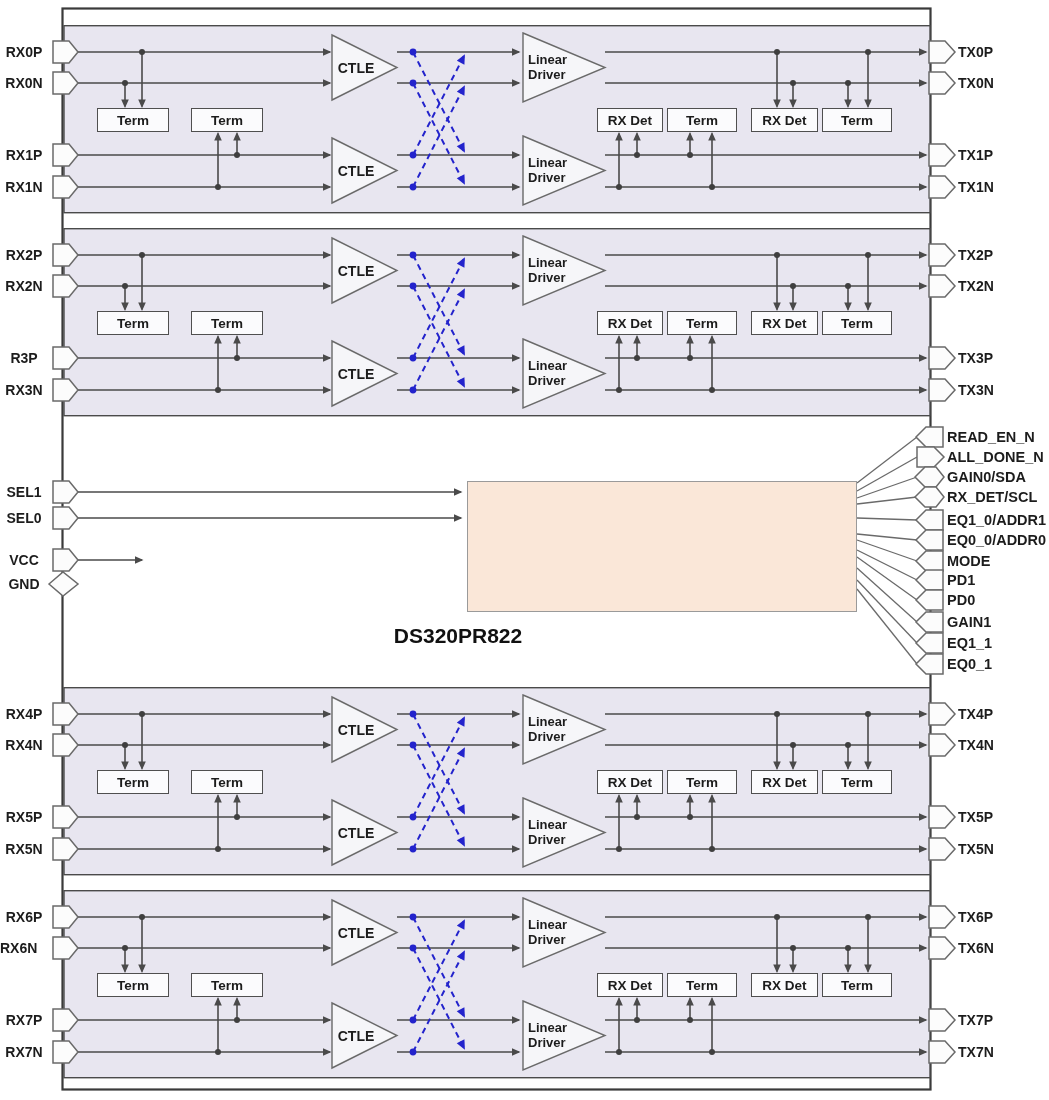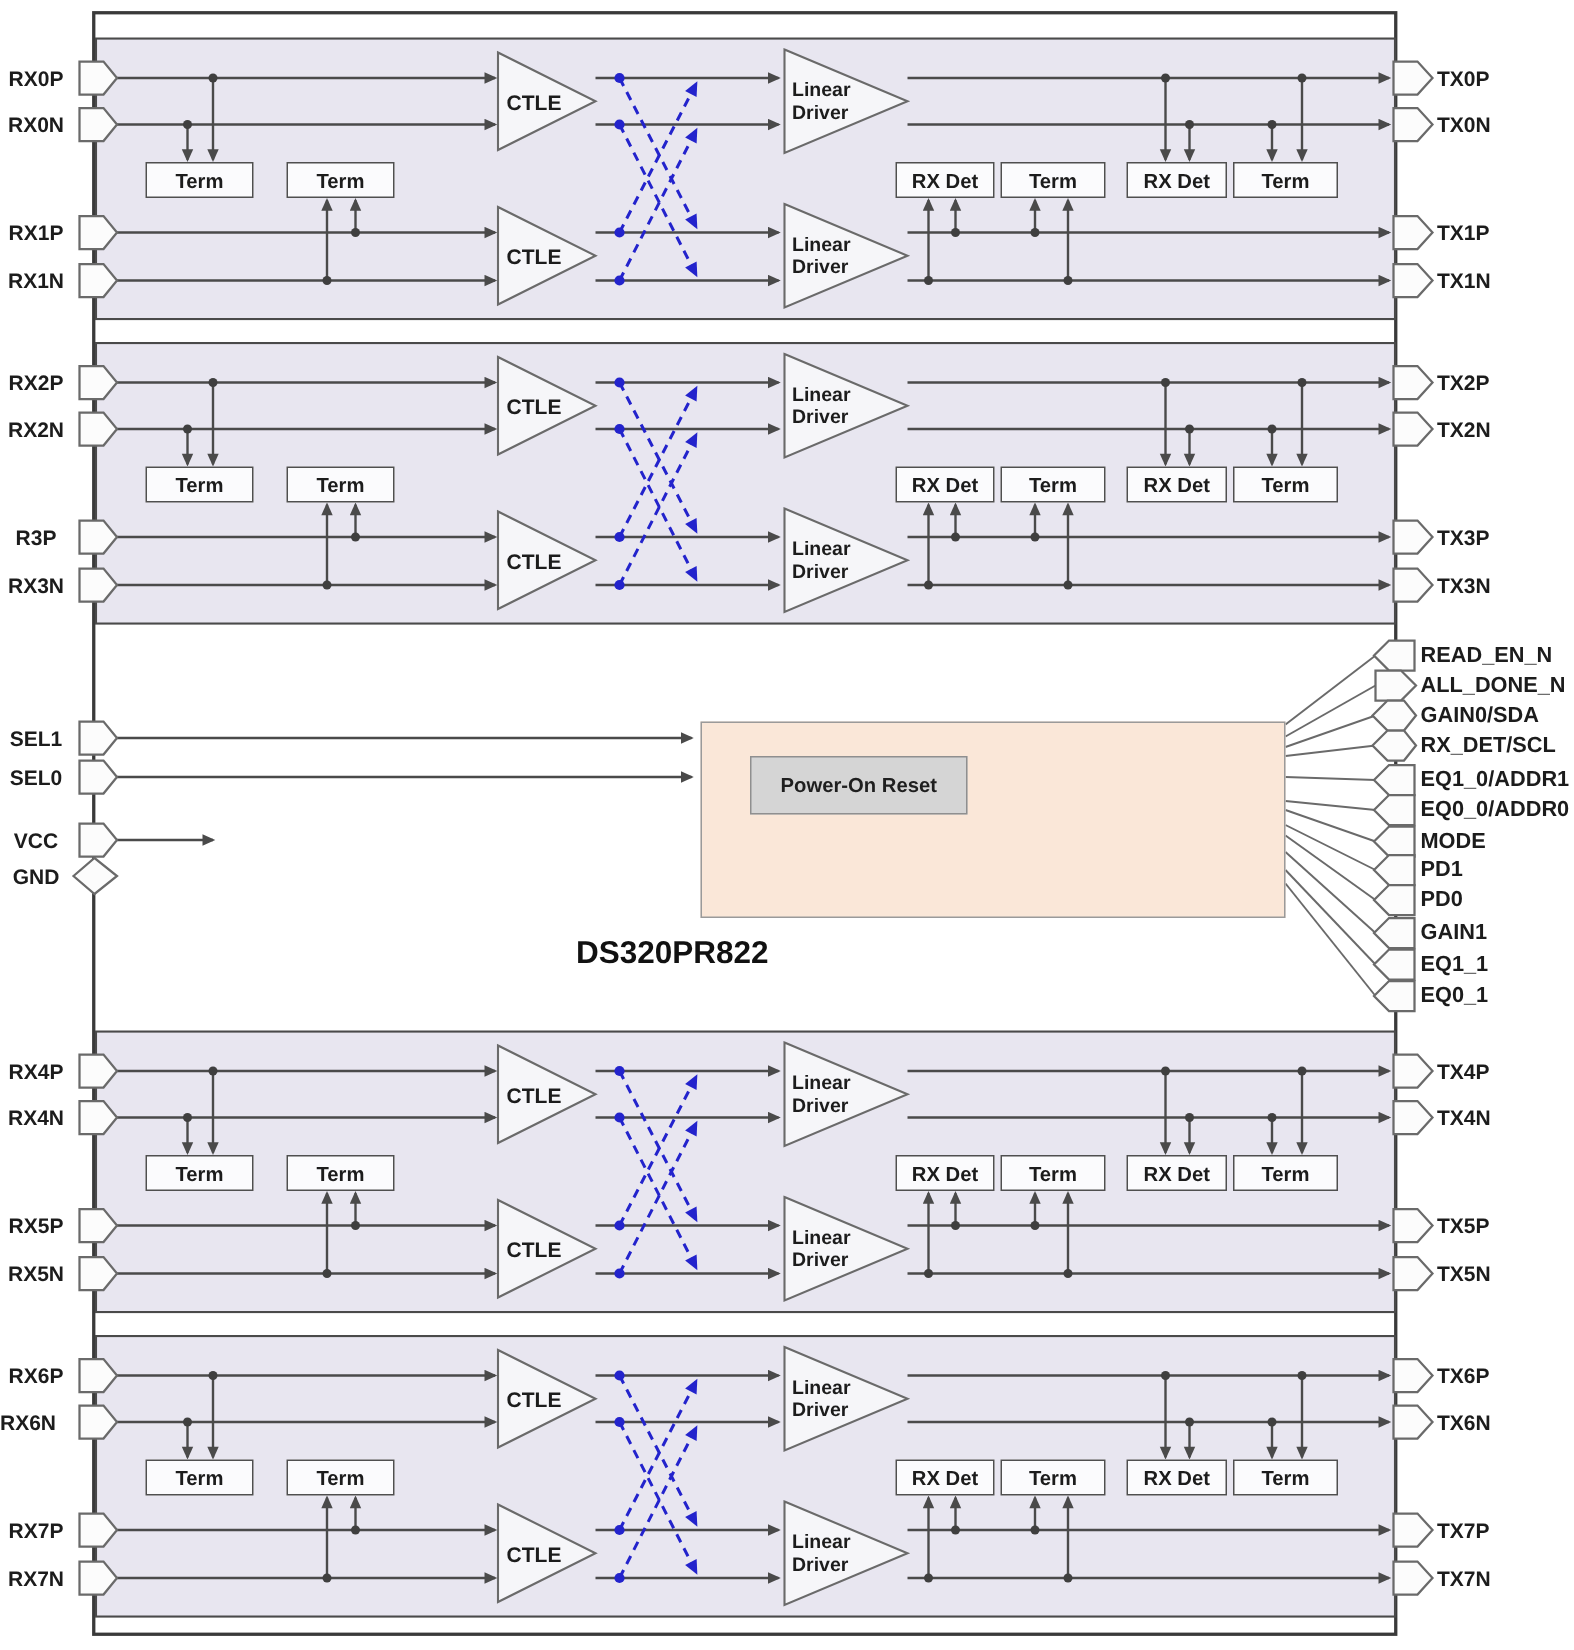--- a/index.html
+++ b/index.html
@@ -16,21 +16,21 @@
        background:#fbfbfd;border:1.4px solid #4f4f4f;font-size:13.5px;font-weight:700;
        color:#1c1c1c;box-sizing:border-box;}
   .peach{position:absolute;left:467px;top:481px;width:390px;height:131px;
          background:#fae7d8;border:1.6px solid #9a9a9a;box-sizing:border-box;}
   .cg{position:absolute;display:flex;align-items:center;justify-content:center;
       background:#d5d5d5;border:1.4px solid #8f8f8f;font-size:13.5px;font-weight:700;
       color:#1f1f1f;box-sizing:border-box;}
   .vr{position:absolute;left:148px;top:530px;width:165px;height:78px;background:#e3e3e3;
       border:1.5px solid #8a8a8a;display:flex;align-items:center;justify-content:center;
       font-size:14px;font-weight:700;color:#1f1f1f;box-sizing:border-box;}
-  .title{position:absolute;left:384px;top:624px;width:148px;text-align:left;
+  .title{position:absolute;left:384px;top:624px;width:148px;text-align:center;
          font-size:21px;font-weight:700;color:#111;}
 </style>
 </head>
 <body>
 
 <div class="stage">
 
 <svg width="1049" height="1100" viewBox="0 0 1049 1100">
   <defs>
     <marker id="mg" markerWidth="10" markerHeight="9" refX="7.5" refY="4" orient="auto" markerUnits="userSpaceOnUse">
@@ -166,21 +166,20 @@
     <polygon points="916,561 926,551 943,551 943,571 926,571"></polygon>
     <polygon points="916,580 926,570 943,570 943,590 926,590"></polygon>
     <polygon points="916,600 926,590 943,590 943,610 926,610"></polygon>
     <polygon points="916,622 926,612 943,612 943,632 926,632"></polygon>
     <polygon points="916,643 926,633 943,633 943,653 926,653"></polygon>
     <polygon points="916,664 926,654 943,654 943,674 926,674"></polygon>
   </g>
 </svg>
 
 <div class="peach"></div>
-<div class="cg" style="left:500px;top:504px;width:145px;height:39px">Power-On Reset</div>
 <div class="title">DS320PR822</div>
 
 <div class="lbl r" style="left:0;top:483px;width:48px">SEL1</div>
 <div class="lbl r" style="left:0;top:509px;width:48px">SEL0</div>
 <div class="lbl r" style="left:0;top:551px;width:48px">VCC</div>
 <div class="lbl r" style="left:0;top:575px;width:48px">GND</div>
 
 <div class="lbl rp" style="left:947px;top:428px">READ_EN_N</div>
 <div class="lbl rp" style="left:947px;top:448px">ALL_DONE_N</div>
 <div class="lbl rp" style="left:947px;top:468px">GAIN0/SDA</div>

